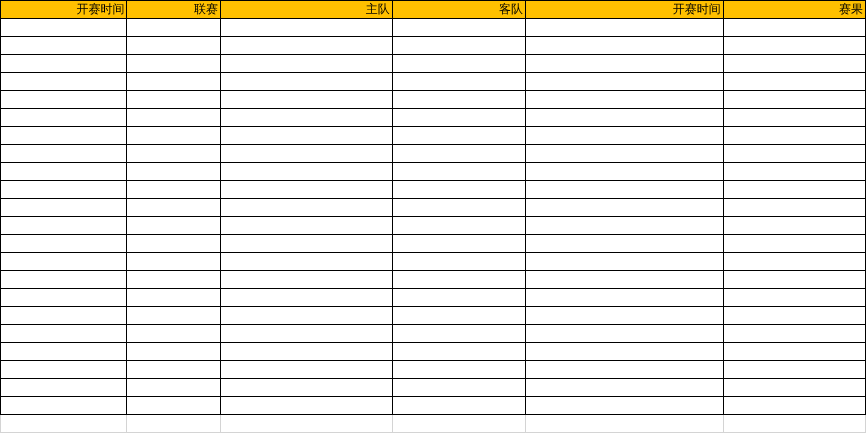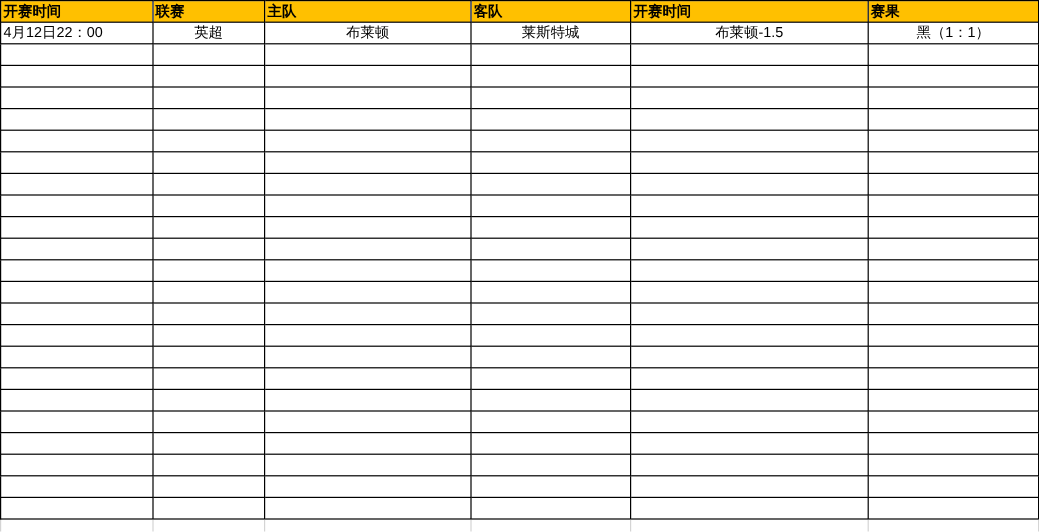--- a/index.html
+++ b/index.html
@@ -32,23 +32,23 @@
     font-size: 12px;
     line-height: 15px;
     color: #000000;
     overflow: hidden;
     white-space: nowrap;
   }
   
   tr.header-row td {
     background: #ffc000;
     border: 1px solid #000000;
-    text-align: left;
+    text-align: right;
     font-size: 12px;
-    font-weight: bold;
+    font-weight: normal;
     color: #000000;
   }
   
   tr.body-row td.in-table {
     border: 1px solid #000000;
   }
   td.center { text-align: center; }
   td.left { text-align: left; }
   
   td.blank {
@@ -63,28 +63,20 @@
     <tbody id="grid-body">
         <tr class="header-row">
           <td style="width: 122px;">开赛时间</td>
           <td style="width: 89px;">联赛</td>
           <td style="width: 168px;">主队</td>
           <td style="width: 129px;">客队</td>
           <td style="width: 194px;">开赛时间</td>
           <td style="width: 138px;">赛果</td>
         </tr>
         <tr class="body-row">
-          <td class="in-table left" style="width: 122px;">4月12日22：00</td>
-          <td class="in-table center" style="width: 89px;">英超</td>
-          <td class="in-table center" style="width: 168px;">布莱顿</td>
-          <td class="in-table center" style="width: 129px;">莱斯特城</td>
-          <td class="in-table center" style="width: 194px;">布莱顿-1.5</td>
-          <td class="in-table center" style="width: 138px;">黑（1：1）</td>
-        </tr>
-        <tr class="body-row">
           <td class="in-table" style="width: 122px;">&nbsp;</td>
           <td class="in-table" style="width: 89px;">&nbsp;</td>
           <td class="in-table" style="width: 168px;">&nbsp;</td>
           <td class="in-table" style="width: 129px;">&nbsp;</td>
           <td class="in-table" style="width: 194px;">&nbsp;</td>
           <td class="in-table" style="width: 138px;">&nbsp;</td>
         </tr>
         <tr class="body-row">
           <td class="in-table" style="width: 122px;">&nbsp;</td>
           <td class="in-table" style="width: 89px;">&nbsp;</td>

